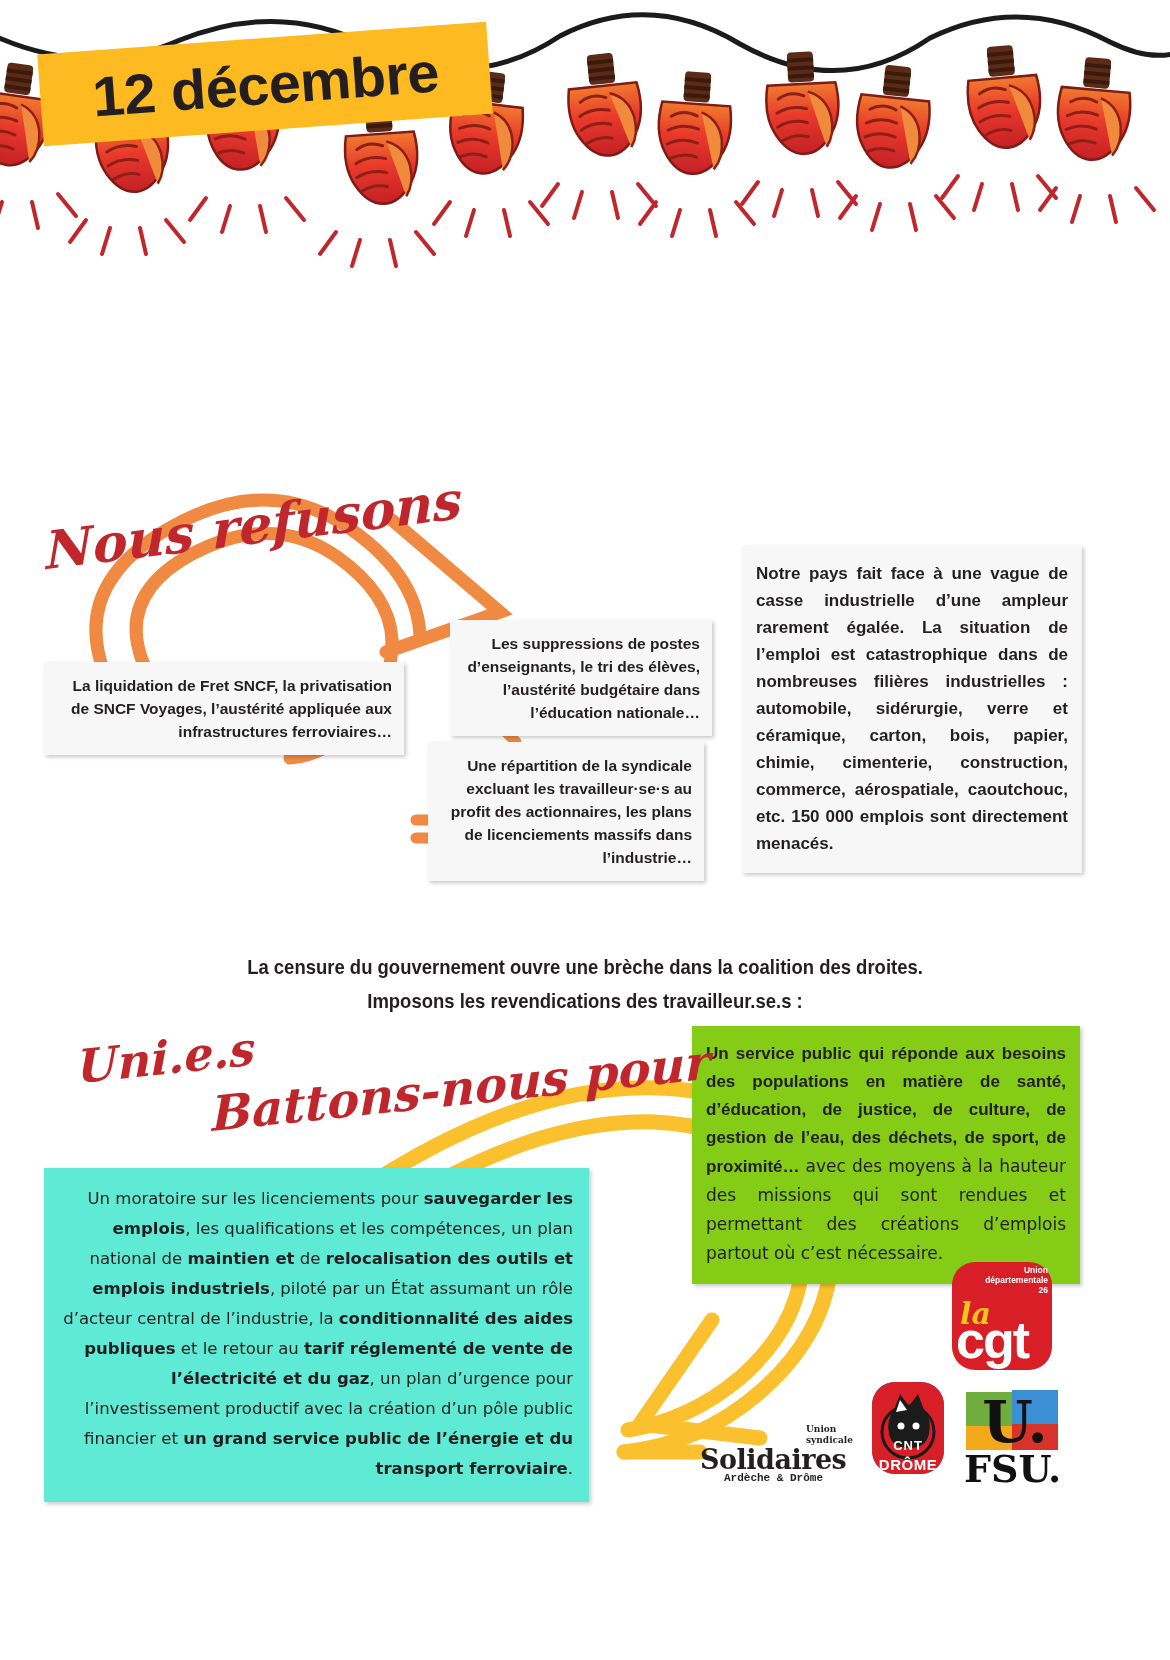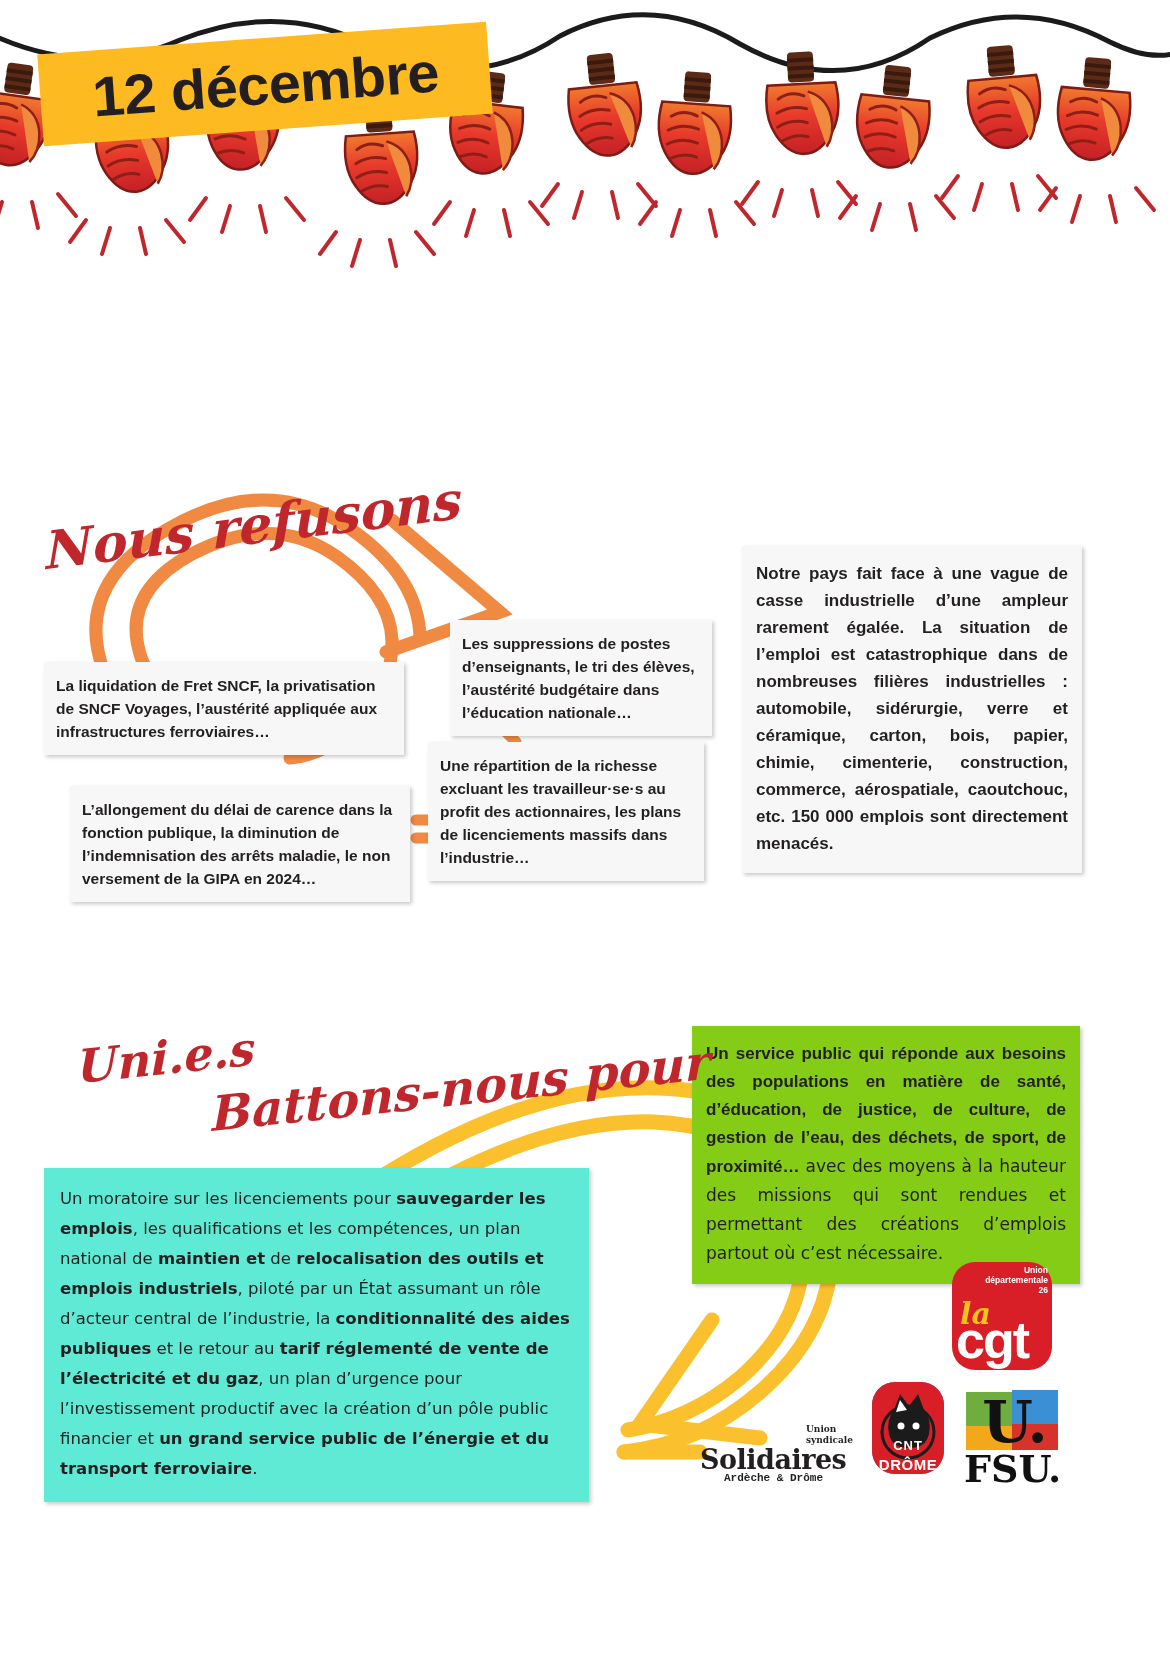--- a/index.html
+++ b/index.html
@@ -88,20 +88,21 @@
 
   
   .arrow-layer{position:absolute;left:0;top:0;width:1170px;height:1660px;z-index:5;pointer-events:none;}
 
   
   .tbox{
     position:absolute;background:#f7f7f7;
     box-shadow:2px 2px 4px rgba(0,0,0,0.22);
     box-sizing:border-box;
     z-index:12;
+    text-align:right;
   }
   .cond{
     font-family:"Liberation Sans", sans-serif;
     font-weight:bold;color:#231f20;
     transform-origin:left top;
   }
 
   #box-sncf{left:44px;top:662px;width:360px;padding:12px 12px 12px 12px;font-size:15.5px;line-height:23px;}
   #box-fonction{left:70px;top:786px;width:340px;padding:12px;font-size:15.5px;line-height:23px;}
   #box-postes{left:450px;top:620px;width:262px;padding:12px;font-size:15.5px;line-height:23px;}
@@ -364,34 +365,35 @@
     </g>
   </svg>
 
   <div class="script" id="nous-refusons">Nous refusons</div>
   <div class="script" id="uni-es">Uni.e.s</div>
   <div class="script" id="battons">Battons-nous pour</div>
 
   <div class="tbox cond" id="box-sncf">
     <span>La liquidation de Fret SNCF, la privatisation de SNCF Voyages, l’austérité appliquée aux infrastructures ferroviaires…</span>
   </div>
-  <div class="tbox cond" id="box-fonction">
-    <span>L’allongement du délai de carence dans la fonction publique, la diminution de l’indemnisation des arrêts maladie, le non versement de la GIPA en 2024…</span>
-  </div>
   <div class="tbox cond" id="box-postes">
     <span>Les suppressions de postes d’enseignants, le tri des élèves, l’austérité budgétaire dans l’éducation nationale…</span>
   </div>
   <div class="tbox cond" id="box-richesse">
-    <span>Une répartition de la richesse excluant les travailleur·se·s au profit des actionnaires, les plans de licenciements massifs dans l’industrie…</span>
+    <span>Une répartition de la syndicale excluant les travailleur·se·s au profit des actionnaires, les plans de licenciements massifs dans l’industrie…</span>
   </div>
 
   <div class="tbox cond" id="box-pays">
     <span>Notre pays fait face à une vague de casse industrielle d’une ampleur rarement égalée. La situation de l’emploi est catastrophique dans de nombreuses filières industrielles : automobile, sidérurgie, verre et céramique, carton, bois, papier, chimie, cimenterie, construction, commerce, aérospatiale, caoutchouc, etc. </span><span>150 000 emplois sont directement menacés.</span>
   </div>
 
+  <div class="center-lines">
+    <div>La censure du gouvernement ouvre une brèche dans la coalition des droites.</div>
+    <div>Imposons les revendications des travailleur.se.s :</div>
+  </div>
 
   <div class="tbox" id="box-moratoire">
     <span>Un moratoire sur les licenciements pour </span><b>sauvegarder les emplois</b><span>, les qualifications et les compétences, un plan national de </span><b>maintien et</b><span> de </span><b>relocalisation des outils et emplois industriels</b><span>, piloté par un État assumant un rôle d’acteur central de l’industrie, la </span><b>conditionnalité des aides publiques</b><span> et le retour au </span><b>tarif réglementé de vente de l’électricité et du gaz</b><span>, un plan d’urgence pour l’investissement productif avec la création d’un pôle public financier et </span><b>un grand service public de l’énergie et du transport ferroviaire</b><span>.</span>
   </div>
 
   <div class="tbox" id="box-service">
     <span class="b">Un service public qui réponde aux besoins des populations en matière de santé, d’éducation, de justice, de culture, de gestion de l’eau, des déchets, de sport, de proximité…</span><span class="n"> avec des moyens à la hauteur des missions qui sont rendues et permettant des créations d’emplois partout où c’est nécessaire.</span>
   </div>
 
   <div class="logos">

